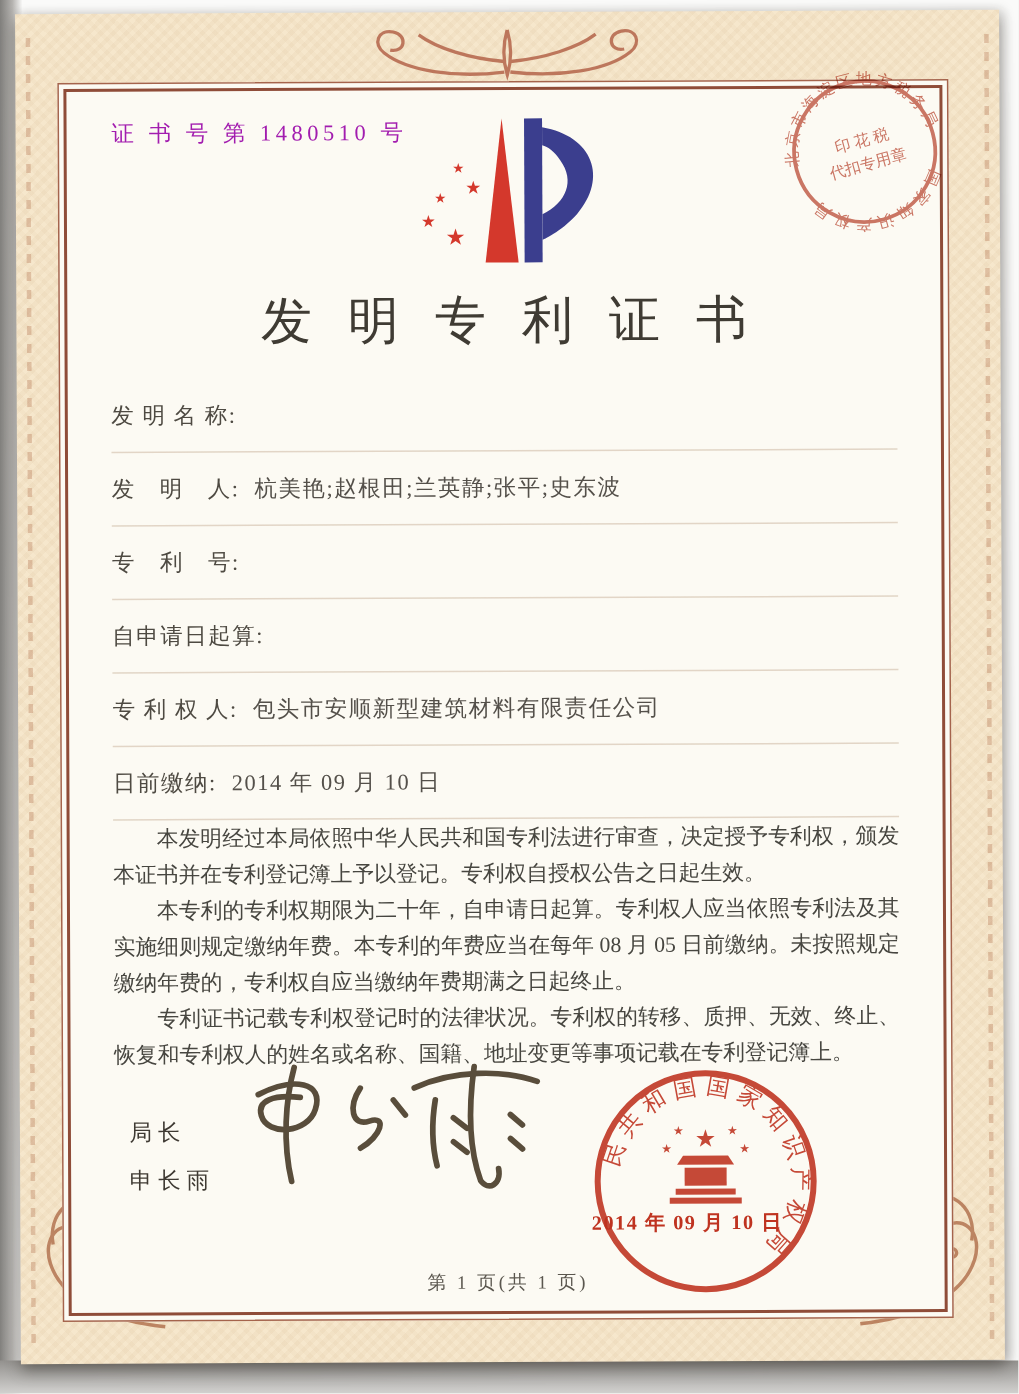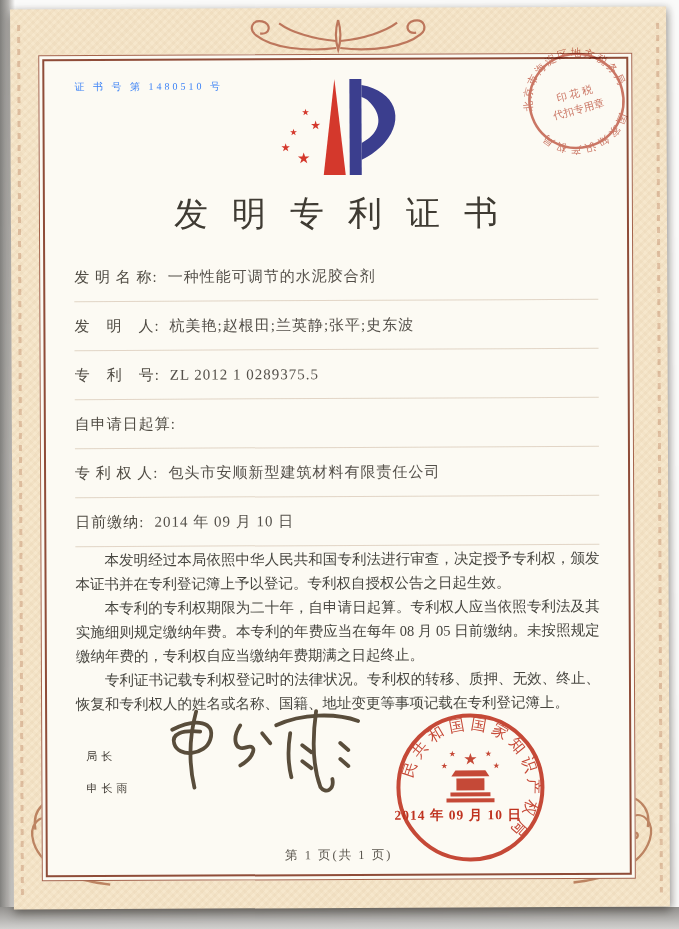--- a/index.html
+++ b/index.html
@@ -14,33 +14,33 @@
     background-image:repeating-linear-gradient(135deg,rgba(190,150,100,.07) 0 3px,transparent 3px 6px),
       repeating-linear-gradient(45deg,rgba(190,150,100,.05) 0 3px,transparent 3px 6px);
     box-shadow:0 5px 10px rgba(55,50,45,.45),3px 0 7px rgba(55,50,45,.18);
     transform:rotate(-0.25deg);}
   .paper:before,.paper:after{content:"";position:absolute;top:14px;bottom:14px;width:3px;
     background:repeating-linear-gradient(0deg,rgba(170,100,64,.30) 0 6px,transparent 6px 12px);}
   .paper:before{left:7px;} .paper:after{right:7px;}
   .frame{position:absolute;left:28px;top:46px;width:592px;height:824px;background:#fcfaf3;
     border:1px solid #a5644c;}
   .frame-line{position:absolute;inset:3px;border:2px solid #8f4c38;pointer-events:none;}
-  .cert-no{position:absolute;left:35px;top:24px;font-size:10px;letter-spacing:3px;color:#3b82f6;}
+  .cert-no{position:absolute;left:35px;top:24px;font-size:15px;letter-spacing:3px;color:#a21caf;}
   .logo{position:absolute;left:216px;top:20px;width:160px;height:110px;}
   .doc-title{position:absolute;left:0;right:0;top:136px;text-align:center;font-size:34px;
     letter-spacing:24px;text-indent:24px;color:#3f3b33;}
   .fields{position:absolute;left:34px;top:197px;width:524px;}
   .field-row{height:48px;display:flex;align-items:center;font-size:15px;
     border-bottom:1px solid rgba(158,118,82,.28);}
   .field-label{color:#4e4a42;letter-spacing:1px;white-space:pre;margin-right:10px;}
   .field-value{color:#54504a;letter-spacing:1px;}
   .body-text{position:absolute;left:34px;top:492px;width:524px;font-size:14.5px;line-height:24px;
     color:#474640;text-align:justify;}
   .body-text p{margin:0;text-indent:2em;}
-  .signer{position:absolute;left:44px;top:684px;font-size:11px;color:#3f3a33;letter-spacing:4px;line-height:32px;}
+  .signer{position:absolute;left:44px;top:684px;font-size:15px;color:#3f3a33;letter-spacing:4px;line-height:32px;}
   .sig-svg{position:absolute;left:102px;top:644px;width:230px;height:100px;}
   .seal{position:absolute;left:343px;top:648px;width:170px;height:170px;mix-blend-mode:multiply;opacity:.92;}
   .seal-date{position:absolute;left:352px;top:752px;width:185px;font-size:13.5px;font-weight:bold;
     color:#bf3320;letter-spacing:1px;z-index:6;}
   .footer-page{position:absolute;left:0;right:0;top:792px;text-align:center;font-size:12.5px;
     color:#5a564e;letter-spacing:2px;}
   .tax-stamp{position:absolute;left:504px;top:32px;width:124px;height:124px;z-index:5;
     transform:rotate(-15deg);mix-blend-mode:multiply;opacity:.85;}
   .fl{position:absolute;}
   .fl-top{left:233px;top:6px;width:190px;height:42px;}
@@ -113,29 +113,27 @@
           <text x="30" y="76" font-size="11">★</text>
           <text x="48" y="88" font-size="15">★</text>
         </g>
       </svg>
 
       <div class="doc-title">发明专利证书</div>
 
       <div class="fields">
         <div class="field-row">
           <span class="field-label">发 明 名 称:</span>
-          <span class="field-value">一种性能可调节的水泥胶合剂</span>
         </div>
         <div class="field-row">
           <span class="field-label">发　明　人:</span>
           <span class="field-value">杭美艳;赵根田;兰英静;张平;史东波</span>
         </div>
         <div class="field-row">
           <span class="field-label">专　利　号:</span>
-          <span class="field-value">ZL 2012 1 0289375.5</span>
         </div>
         <div class="field-row">
           <span class="field-label">自申请日起算:</span>
         </div>
         <div class="field-row">
           <span class="field-label">专 利 权 人:</span>
           <span class="field-value">包头市安顺新型建筑材料有限责任公司</span>
         </div>
         <div class="field-row">
           <span class="field-label">日前缴纳:</span>

